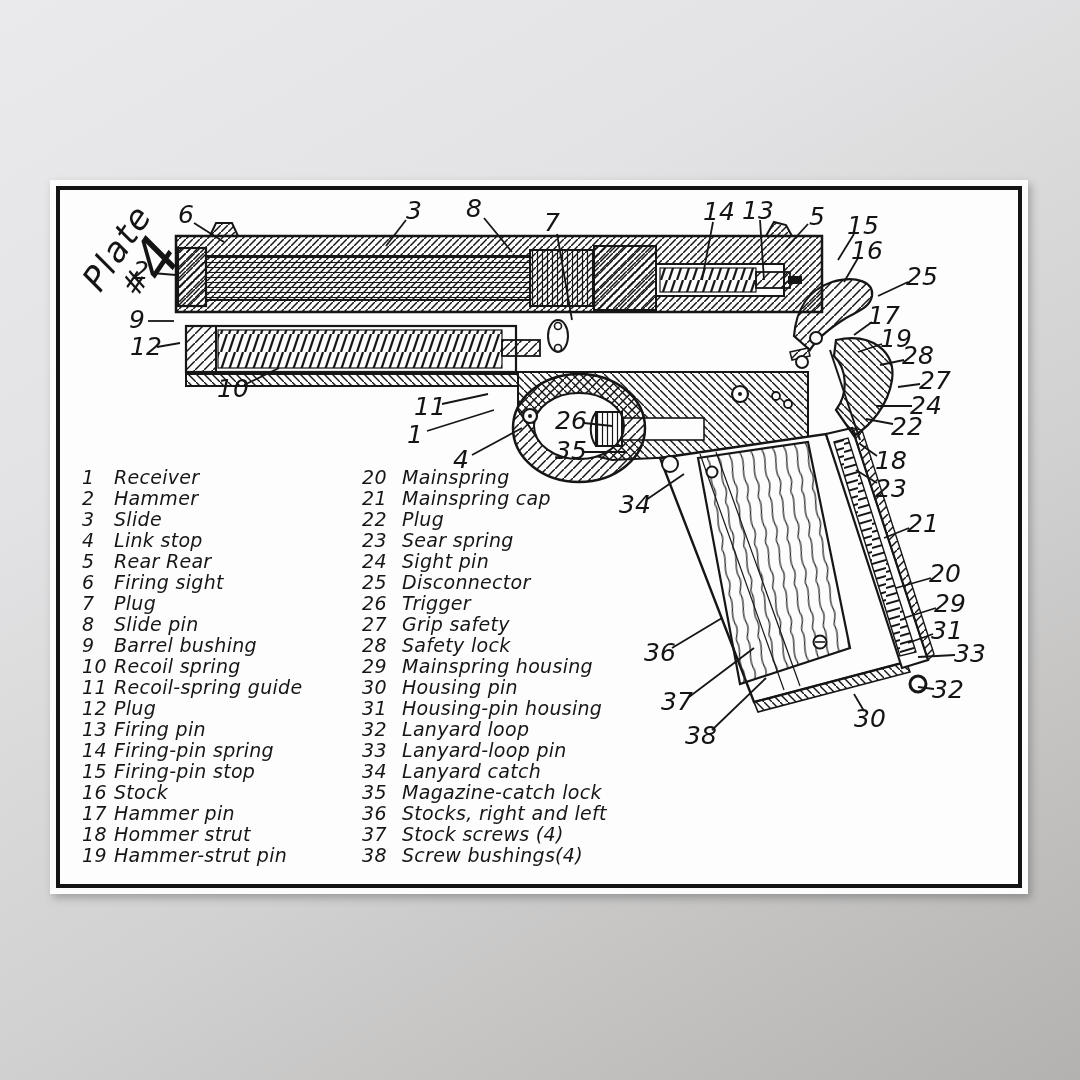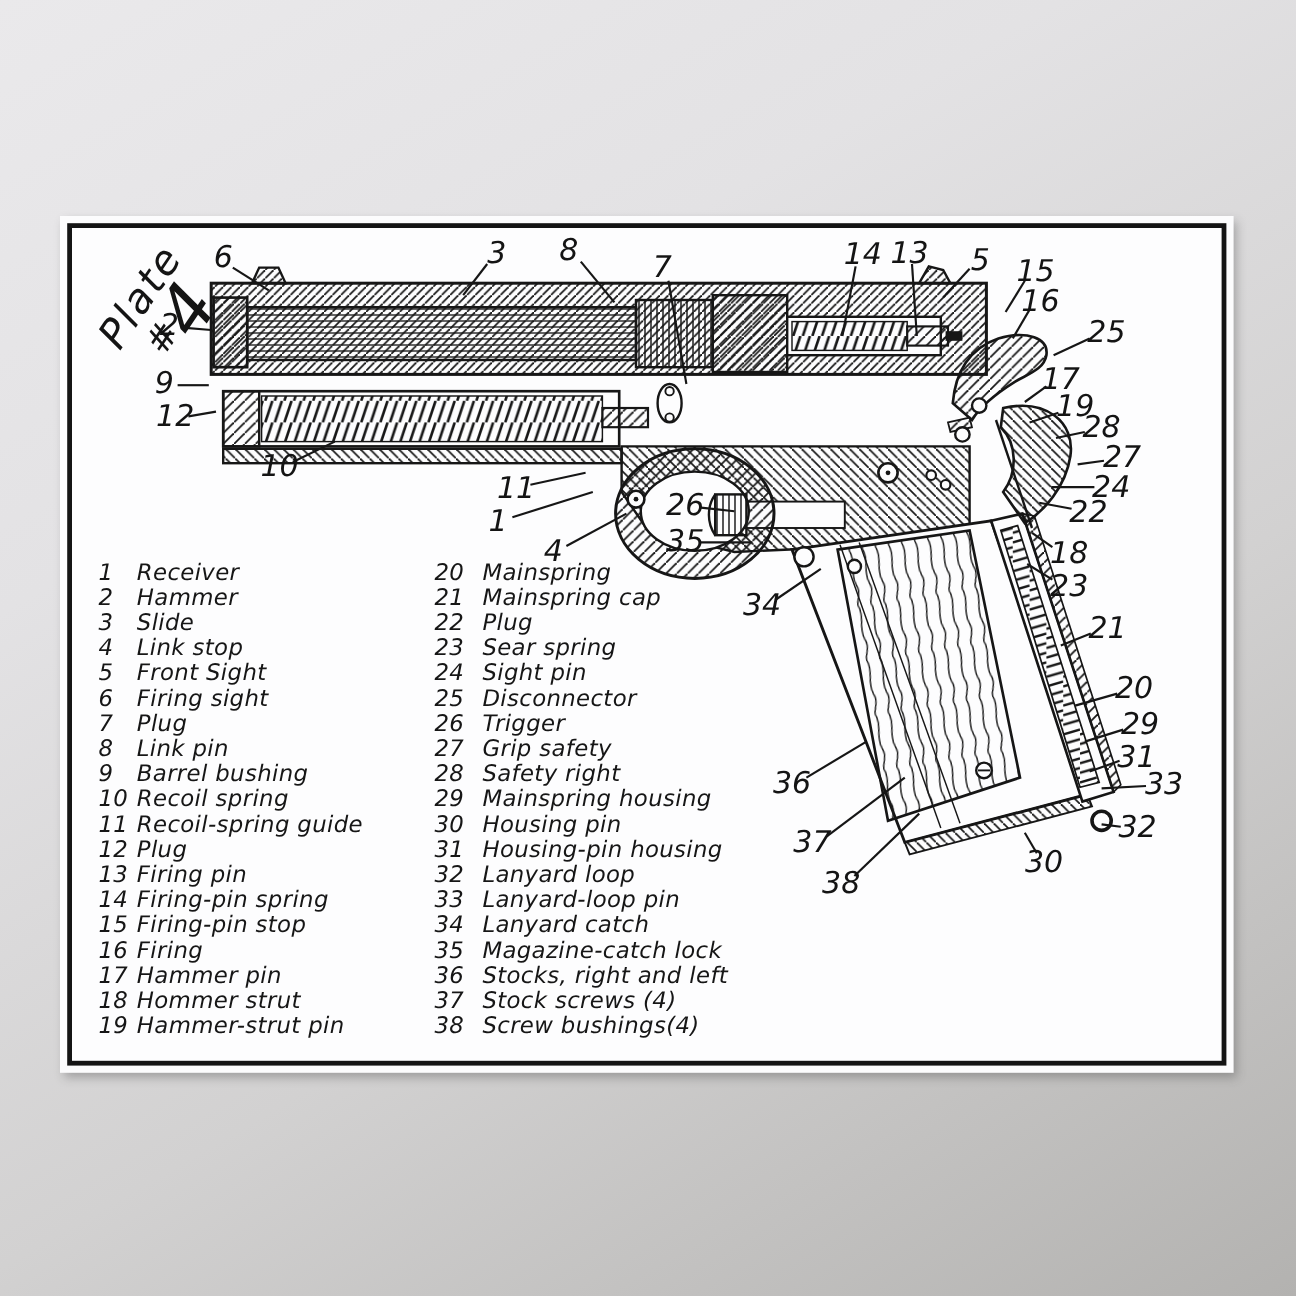--- a/index.html
+++ b/index.html
@@ -248,33 +248,33 @@
             <div class="row">
               <span class="num">3</span>
               <span class="nm">Slide</span>
             </div>
             <div class="row">
               <span class="num">4</span>
               <span class="nm">Link stop</span>
             </div>
             <div class="row">
               <span class="num">5</span>
-              <span class="nm">Front Sight</span>
+              <span class="nm">Rear Rear</span>
             </div>
             <div class="row">
               <span class="num">6</span>
               <span class="nm">Firing sight</span>
             </div>
             <div class="row">
               <span class="num">7</span>
               <span class="nm">Plug</span>
             </div>
             <div class="row">
               <span class="num">8</span>
-              <span class="nm">Link pin</span>
+              <span class="nm">Slide pin</span>
             </div>
             <div class="row">
               <span class="num">9</span>
               <span class="nm">Barrel bushing</span>
             </div>
             <div class="row">
               <span class="num">10</span>
               <span class="nm">Recoil spring</span>
             </div>
             <div class="row">
@@ -292,21 +292,21 @@
             <div class="row">
               <span class="num">14</span>
               <span class="nm">Firing-pin spring</span>
             </div>
             <div class="row">
               <span class="num">15</span>
               <span class="nm">Firing-pin stop</span>
             </div>
             <div class="row">
               <span class="num">16</span>
-              <span class="nm">Firing</span>
+              <span class="nm">Stock</span>
             </div>
             <div class="row">
               <span class="num">17</span>
               <span class="nm">Hammer pin</span>
             </div>
             <div class="row">
               <span class="num">18</span>
               <span class="nm">Hommer strut</span>
             </div>
             <div class="row">
@@ -342,21 +342,21 @@
             <div class="row">
               <span class="num">26</span>
               <span class="nm">Trigger</span>
             </div>
             <div class="row">
               <span class="num">27</span>
               <span class="nm">Grip safety</span>
             </div>
             <div class="row">
               <span class="num">28</span>
-              <span class="nm">Safety right</span>
+              <span class="nm">Safety lock</span>
             </div>
             <div class="row">
               <span class="num">29</span>
               <span class="nm">Mainspring housing</span>
             </div>
             <div class="row">
               <span class="num">30</span>
               <span class="nm">Housing pin</span>
             </div>
             <div class="row">

